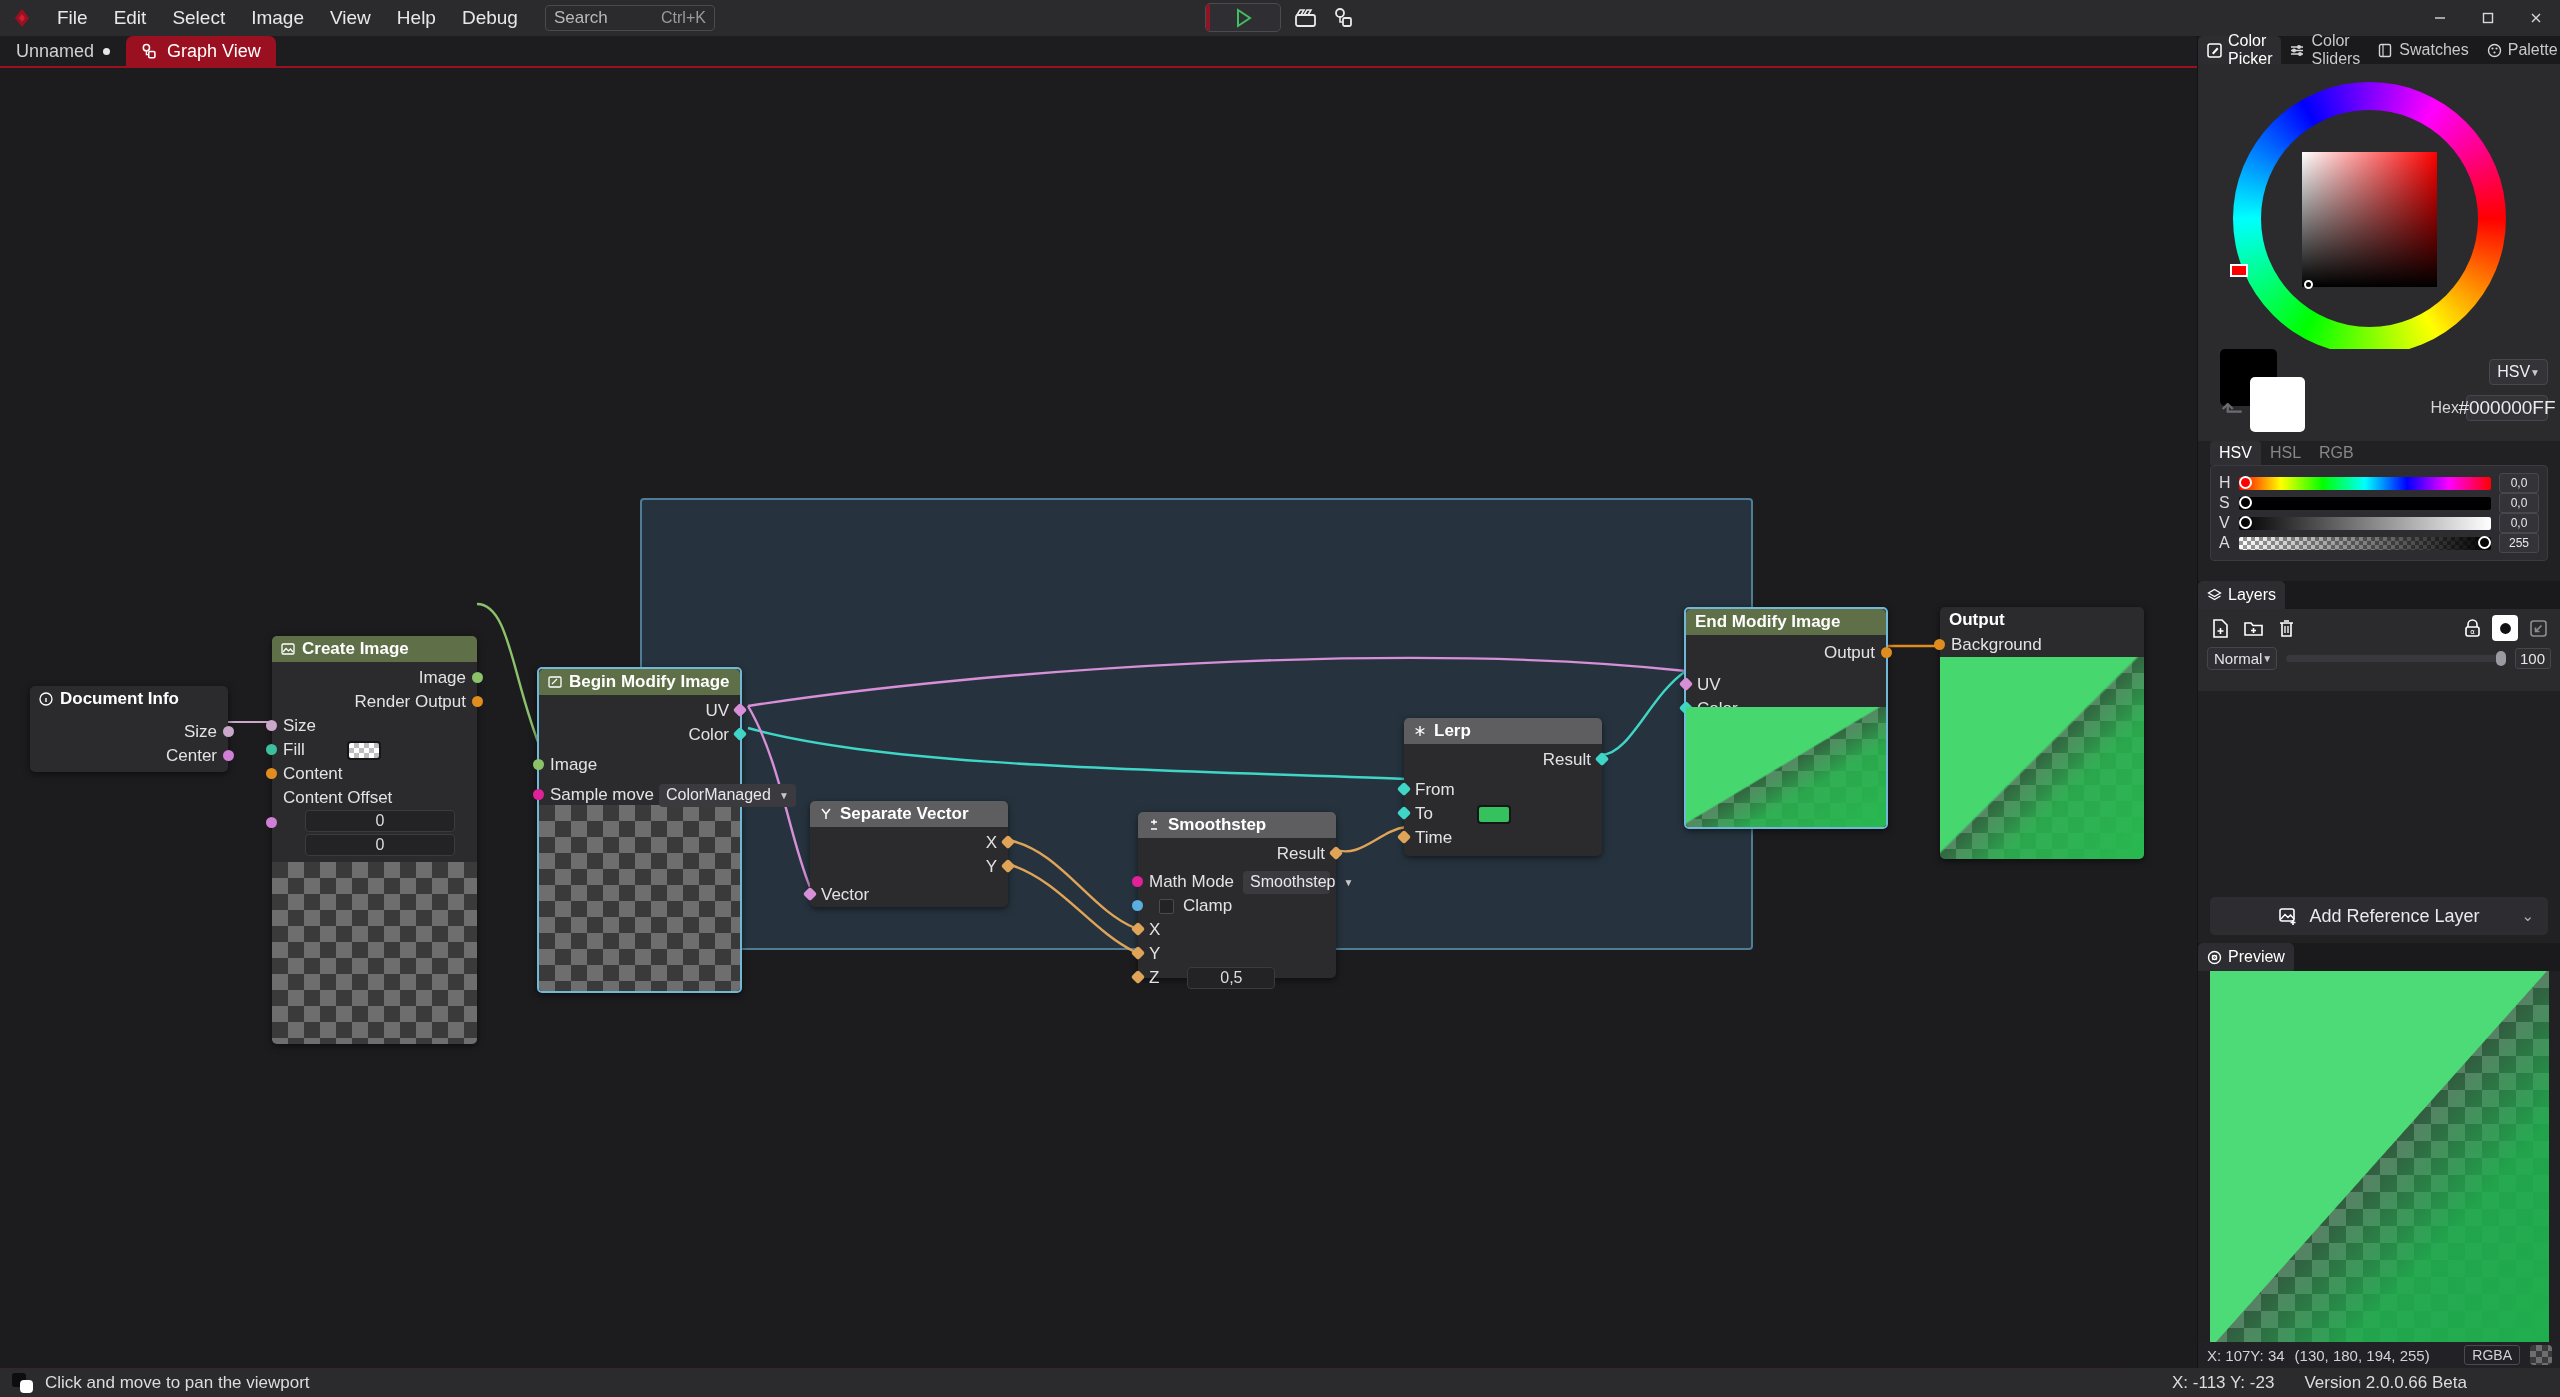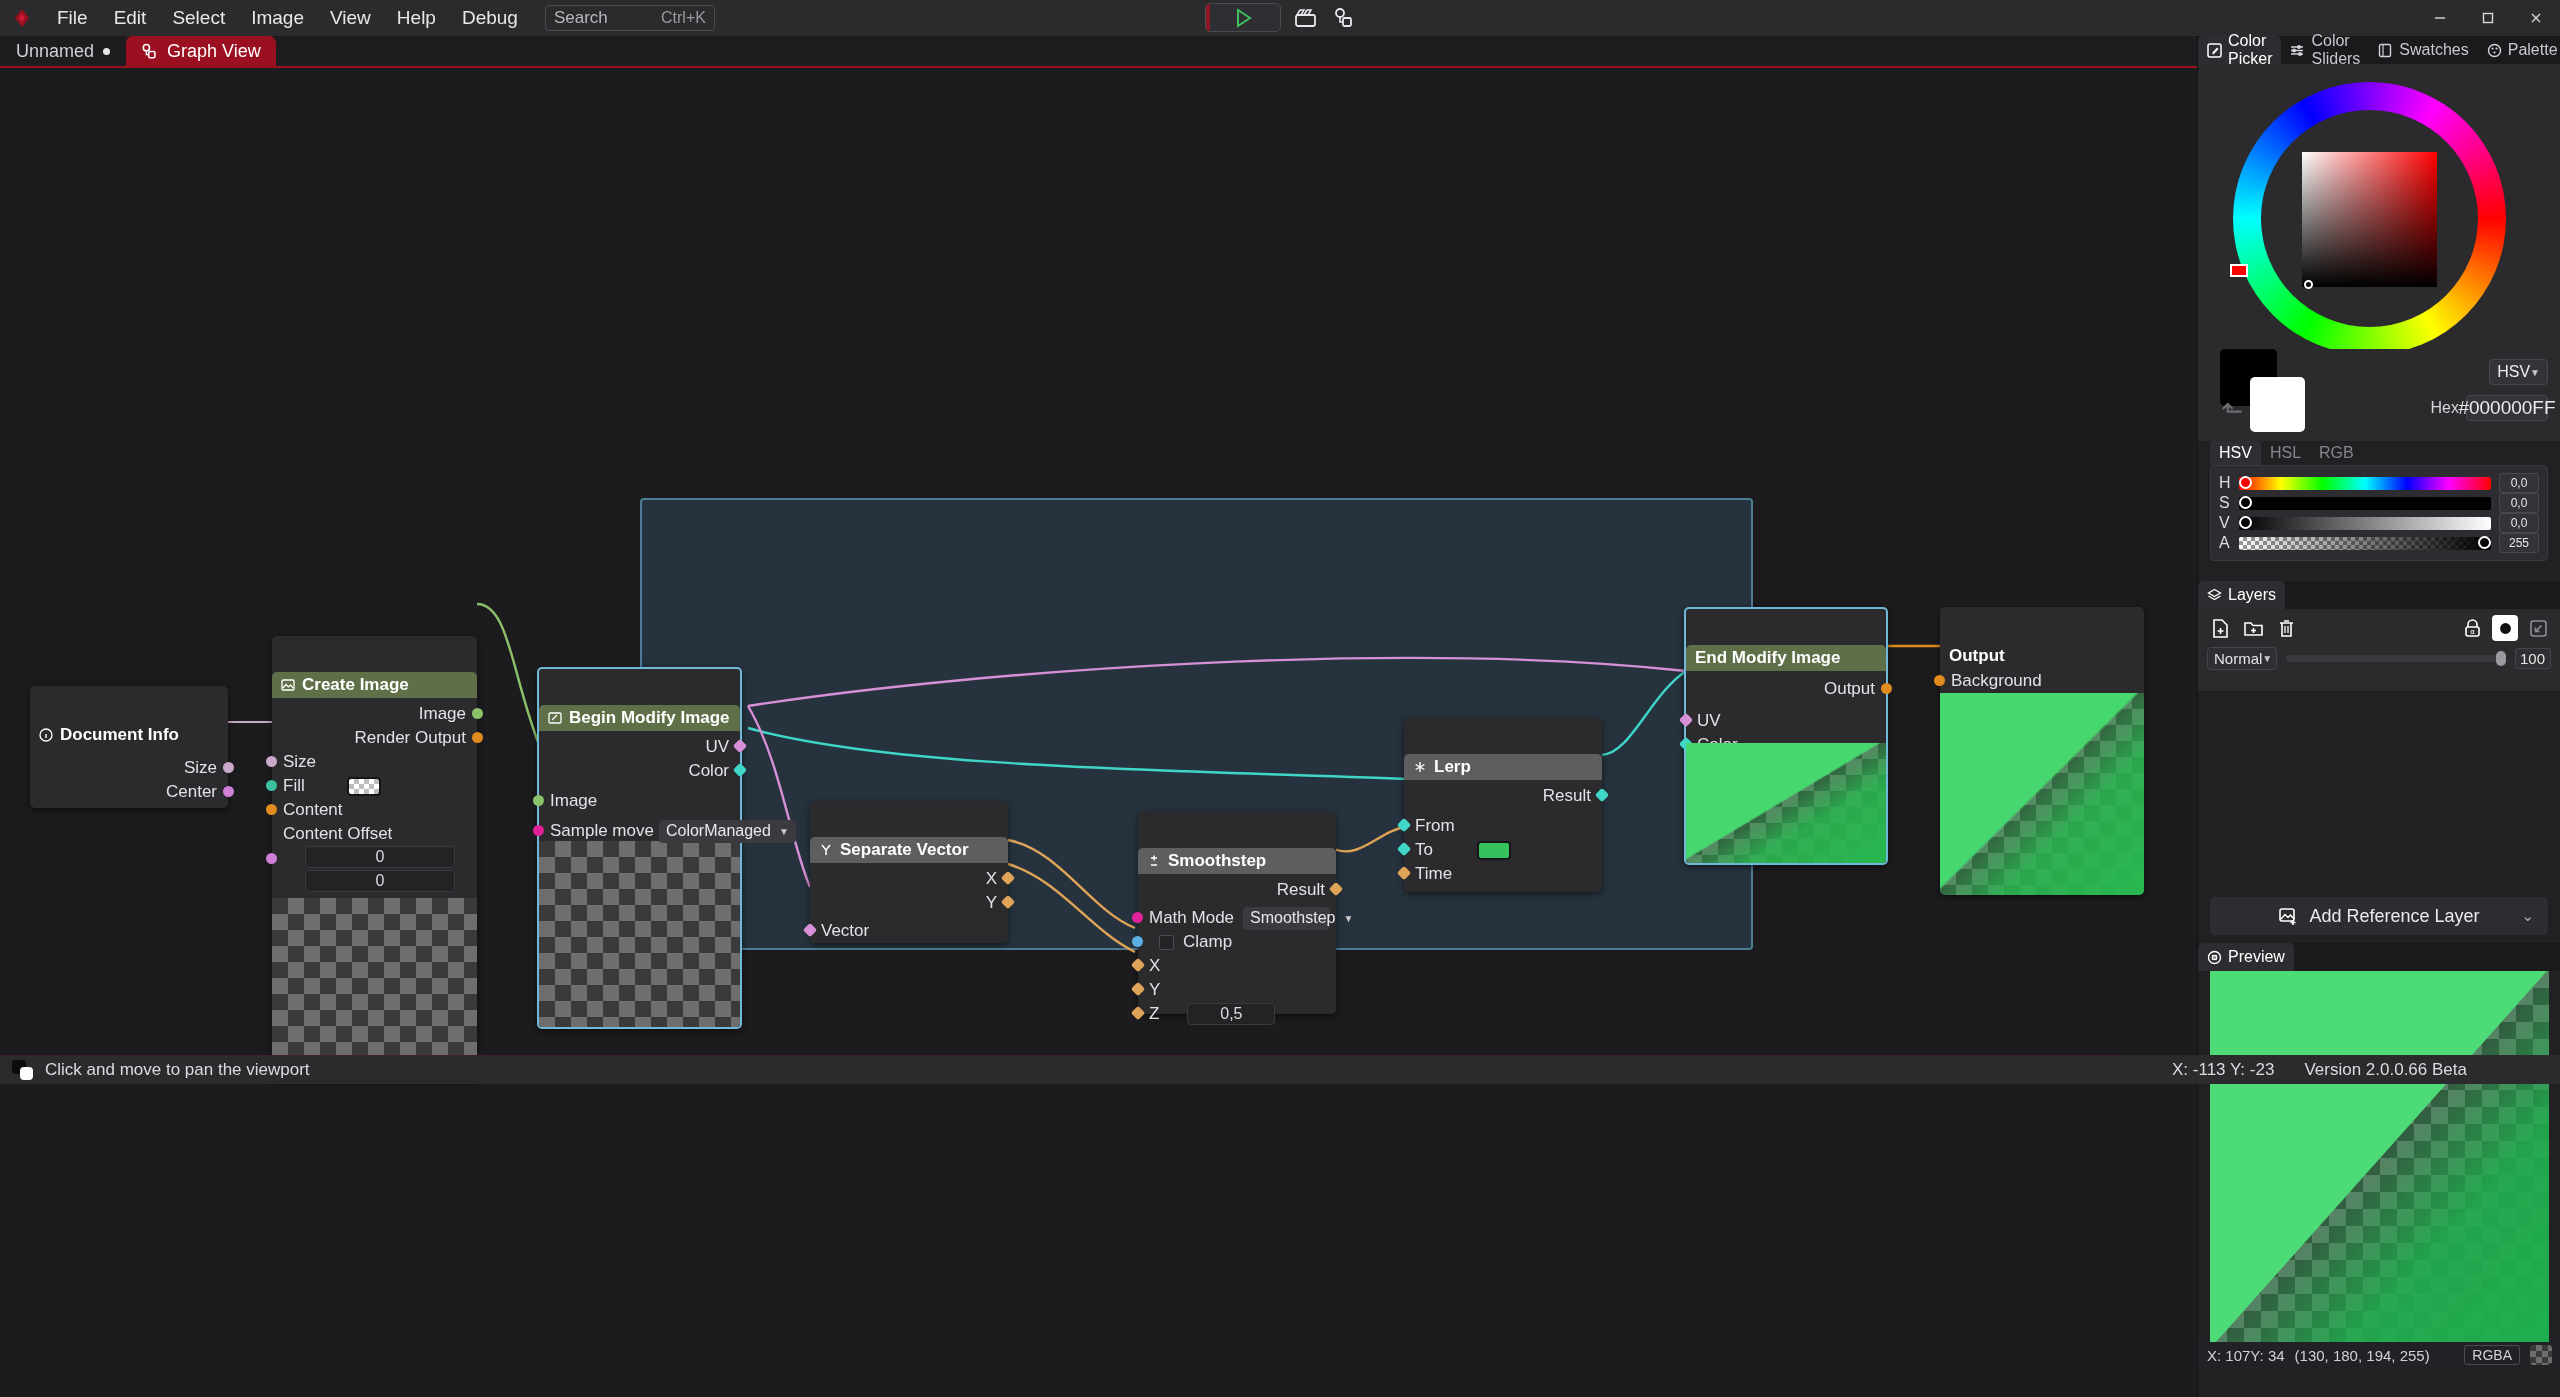--- a/index.html
+++ b/index.html
@@ -3,21 +3,21 @@
 <meta charset="utf-8">
 <style>
   * { box-sizing: border-box; margin: 0; padding: 0; }
   html, body {
     width: 2560px; height: 1397px;
     background: #1c1c1f;
     font-family: "Liberation Sans", sans-serif;
     color: #e6e6e6;
     overflow: hidden;
   }
-  #app { position: relative; width: 2560px; height: 1084px; }
+  #app { position: relative; width: 2560px; height: 1397px; }
 
   
   .titlebar {
     position: absolute; top: 0; left: 0; width: 2560px; height: 36px;
     background: #2b2b2e;
     display: flex; align-items: center;
   }
   .logo { width: 44px; display:flex; align-items:center; justify-content:center; }
   .menu-items { display: flex; align-items: center; gap: 0; }
   .menu-item {
@@ -86,21 +86,21 @@
   }
 
   .node {
     position: absolute; background: #2b2b2e;
     border-radius: 5px; box-shadow: 0 2px 7px rgba(0,0,0,0.55);
     font-size: 17px; color: #e2e2e6;
   }
   .node-head {
     height: 26px; border-radius: 5px 5px 0 0;
     display: flex; align-items: center; gap: 7px;
-    padding: 0 9px; font-weight: bold; font-size: 17px; color: #fff; margin-top: 36px;
+    padding: 0 9px; font-weight: bold; font-size: 17px; color: #fff;
   }
   .head-green { background: #5f7049; }
   .head-gray  { background: #5e5e61; }
   .head-dark  { background: transparent; }
   .node-body { padding: 6px 0 8px 0; position: relative; }
   .row {
     display: flex; align-items: center; height: 24px; position: relative;
     padding: 0 11px;
   }
   .row.right { justify-content: flex-end; }

